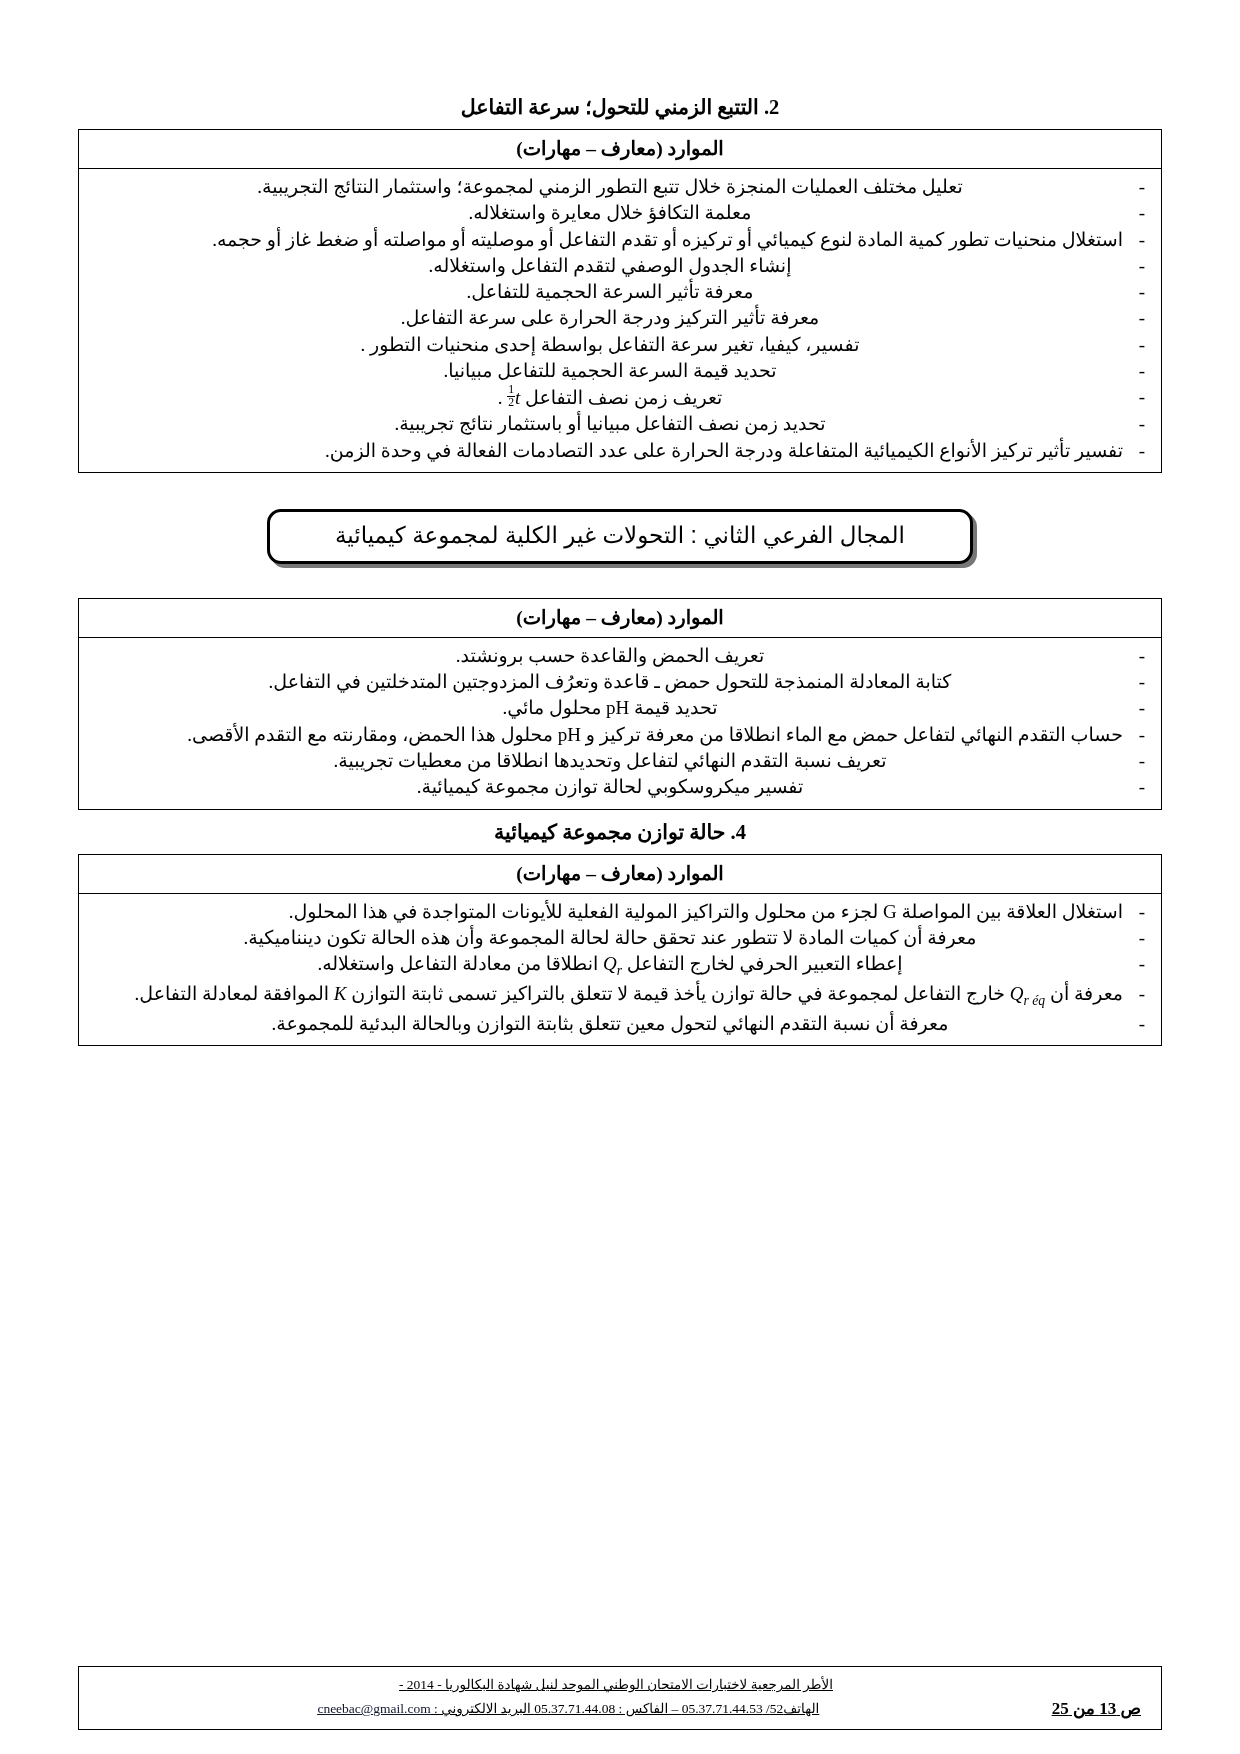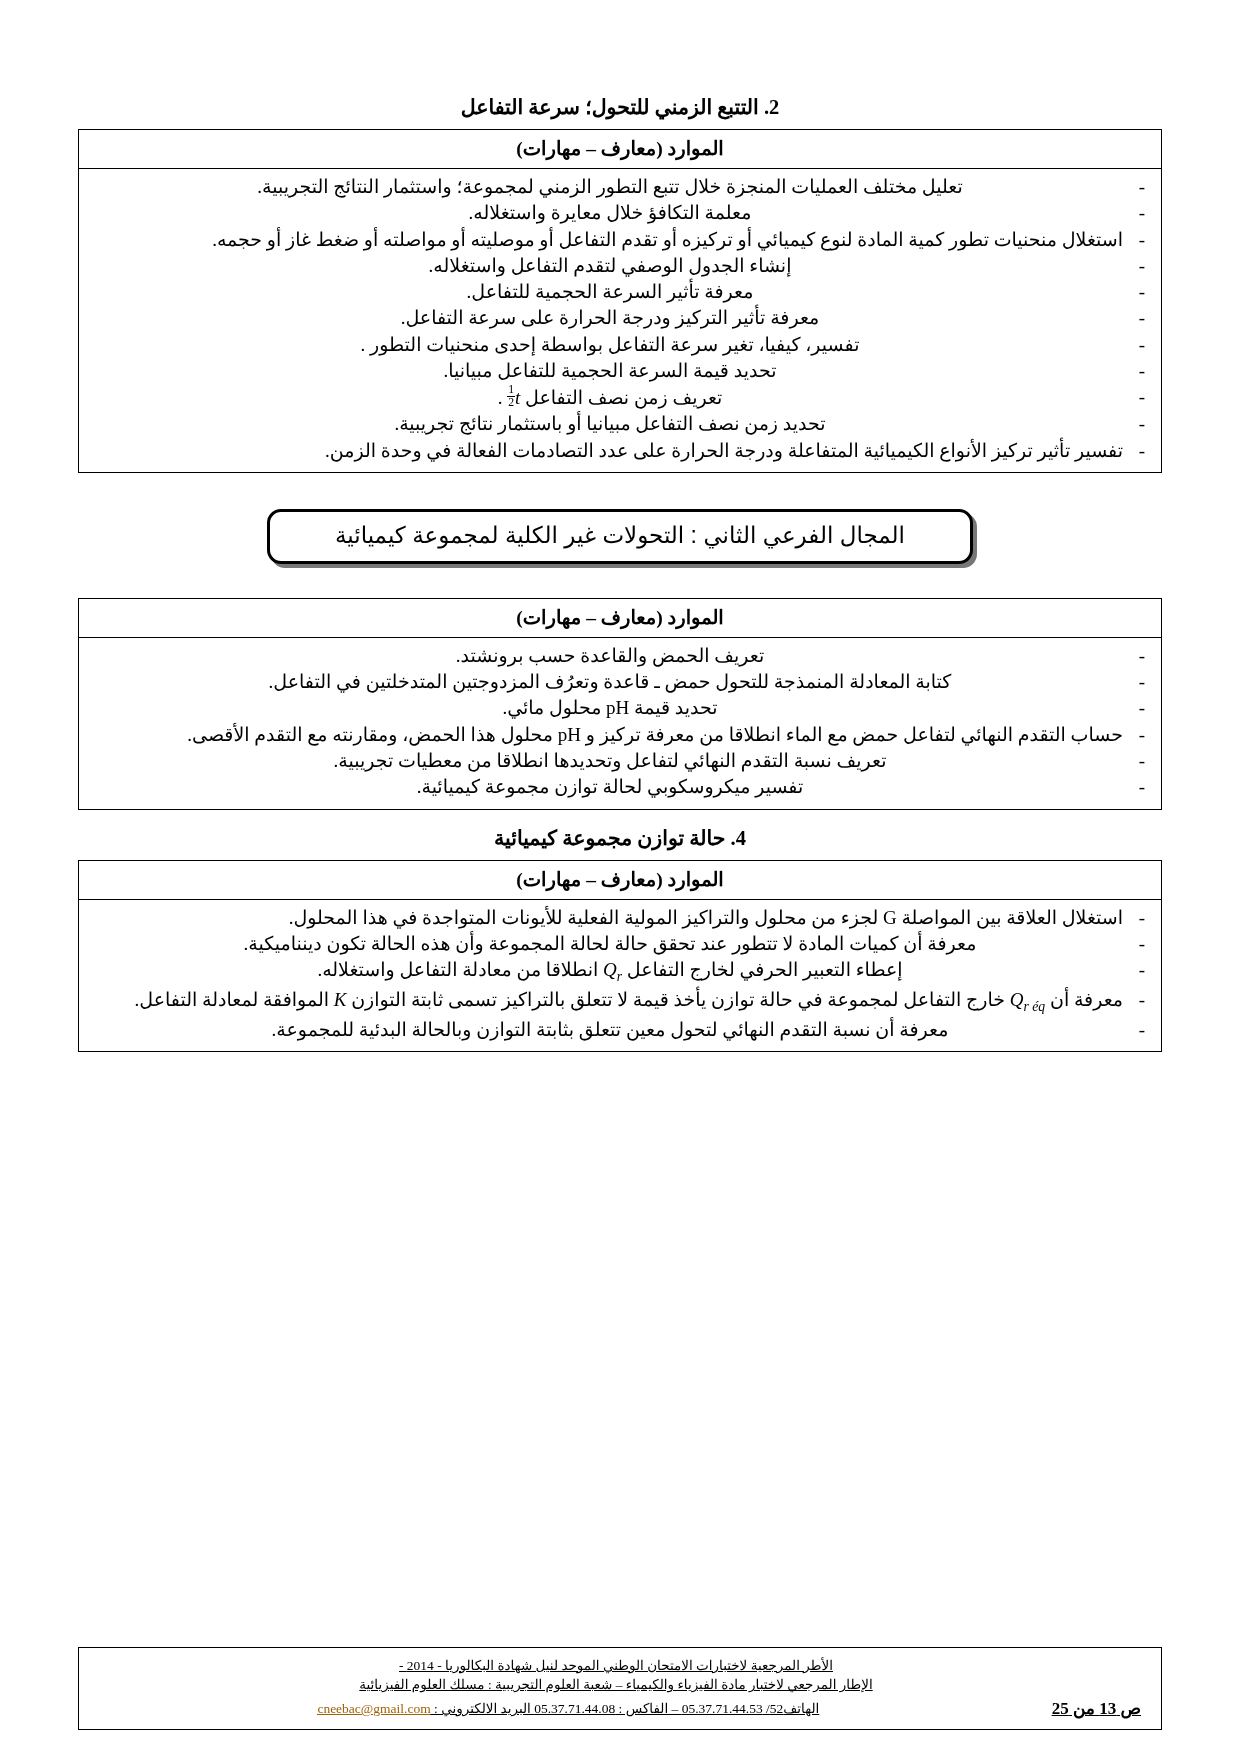--- a/index.html
+++ b/index.html
@@ -29,21 +29,21 @@
     text-align: center;
     margin: 0 0 10px 0;
     direction: rtl;
   }
 
   table.res {
     width: 100%;
     border-collapse: collapse;
     border: 1.6px solid #000;
     direction: rtl;
-    margin-bottom: 8px;
+    margin-bottom: 2px;
   }
   table.res th {
     border-bottom: 1.6px solid #000;
     font-size: 19.5px;
     font-weight: bold;
     text-align: center;
     padding: 7px 6px 8px 6px;
     font-family: "Liberation Serif", serif;
   }
   table.res td {
@@ -138,21 +138,21 @@
     flex: 1;
     text-align: center;
   }
   .footer .contact .page-num {
     font-size: 17px;
     font-weight: bold;
     white-space: nowrap;
     padding-left: 6px;
   }
   .mail {
-    color: #a16207;
+    color: #0f172a;
     text-decoration: underline;
     font-family: "Liberation Serif", serif;
   }
   .spacer-8 { height: 8px; }
 </style>
 </head>
 <body>
 
 <div class="page">
 
@@ -248,21 +248,20 @@
               <li class="center">معرفة أن نسبة التقدم النهائي لتحول معين تتعلق بثابتة التوازن وبالحالة البدئية للمجموعة.</li>
             </ul>
           </td>
         </tr>
       </tbody>
     </table>
   </div>
 
   <div class="footer">
     <div class="line">الأطر المرجعية لاختبارات الامتحان الوطني الموحد لنيل شهادة البكالوريا - 2014 -</div>
-    <div class="line">الإطار المرجعي لاختبار مادة الفيزياء والكيمياء – شعبة العلوم التجريبية : مسلك العلوم الفيزيائية</div>
     <div class="contact">
       <div class="page-num">ص 13 من 25</div>
       <div class="phones">
         <span>الهاتف52/ 05.37.71.44.53 – الفاكس : 05.37.71.44.08 البريد الالكتروني : </span><a class="mail" href="#">cneebac@gmail.com</a>
       </div>
     </div>
   </div>
 
 </div>
 

